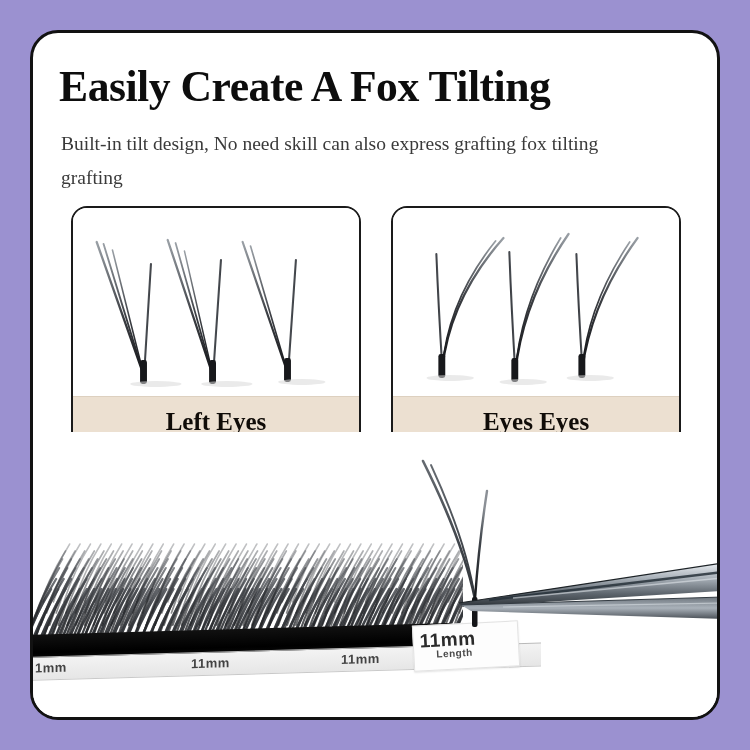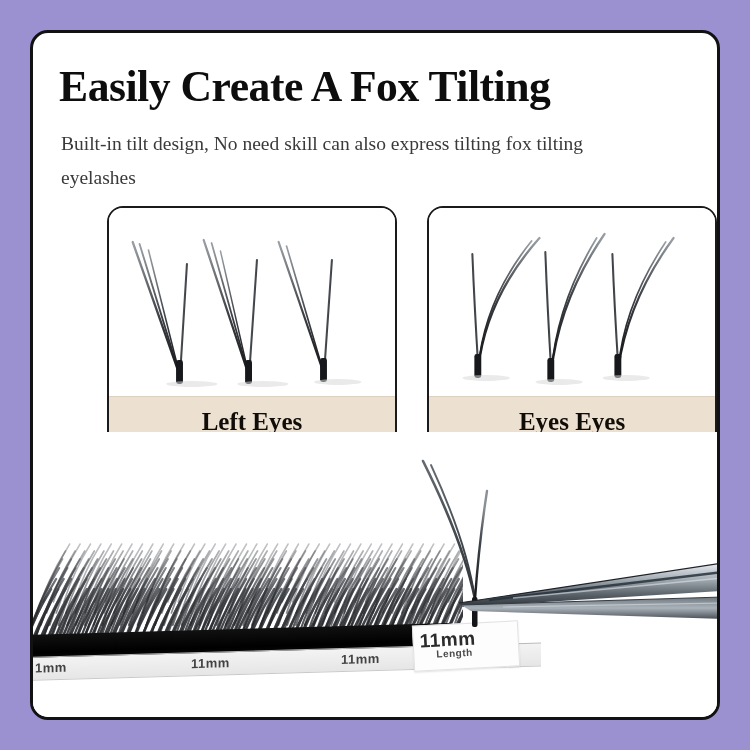--- a/index.html
+++ b/index.html
@@ -5,40 +5,40 @@
   html,body{margin:0;padding:0;}
   body{
     width:750px;height:750px;overflow:hidden;
     background:#9b91d0;
     font-family:"Liberation Serif", serif;
   }
   .stage{position:relative;width:750px;height:750px;}
 
   .card-frame{
     position:absolute;left:30px;top:30px;width:690px;height:690px;
-    background:#ffffff;border:3px solid #121212;border-radius:18px;
+    background:#ffffff;border:3px solid #121212;border-radius:28px;
     overflow:hidden;box-sizing:border-box;
   }
 
   .headline{
     position:absolute;left:26px;top:30px;width:640px;
     font-size:45px;font-weight:bold;letter-spacing:-0.5px;
     color:#0d0d0d;line-height:1.05;
     font-family:"Liberation Serif", serif;
     transform:scaleX(0.97);transform-origin:left center;
     white-space:nowrap;
   }
   .subtitle{
     position:absolute;left:28px;top:94px;width:600px;
     font-size:19.5px;color:#3a3a3a;line-height:1.75;
     font-family:"Liberation Serif", serif;
   }
 
   
-  .panels{position:absolute;left:38px;top:173px;width:610px;height:243px;margin-left:36px;}
+  .panels{position:absolute;left:38px;top:173px;width:610px;height:243px;}
   .panel{
     position:absolute;top:0;width:290px;height:243px;
     border:2px solid #1a1a1a;border-radius:16px;background:#fff;
     overflow:hidden;box-sizing:border-box;
   }
   .panel.left{left:0;}
   .panel.right{left:320px;}
   .panel-art{position:absolute;left:0;top:0;right:0;height:193px;overflow:hidden;background:#fff;}
   .panel-art svg{display:block;width:100%;height:100%;}
   .panel-label{
@@ -93,21 +93,21 @@
   .tweezer-wrap{position:absolute;right:-6px;bottom:86px;width:330px;height:180px;}
   .tweezer-wrap svg{width:100%;height:100%;}
 </style>
 </head>
 <body>
 
 <div class="stage">
   <div class="card-frame">
 
     <div class="headline">Easily Create A Fox Tilting</div>
-    <div class="subtitle">Built-in tilt design, No need skill can also express tilting fox tilting eyelashes</div>
+    <div class="subtitle">Built-in tilt design, No need skill can also express grafting fox tilting grafting</div>
 
     <div class="panels">
 
       <div class="panel left">
         <div class="panel-art">
           <svg viewBox="0 0 290 193" preserveAspectRatio="none">
             <defs>
               <linearGradient id="lashL" x1="0" y1="0" x2="1" y2="1">
                 <stop offset="0%" stop-color="#9aa0a6"></stop>
                 <stop offset="55%" stop-color="#3c3f44"></stop>

